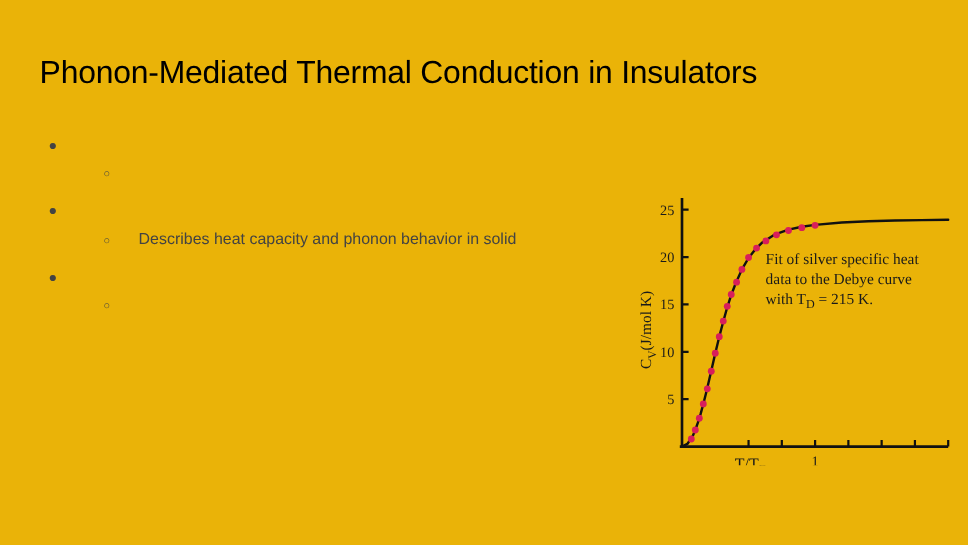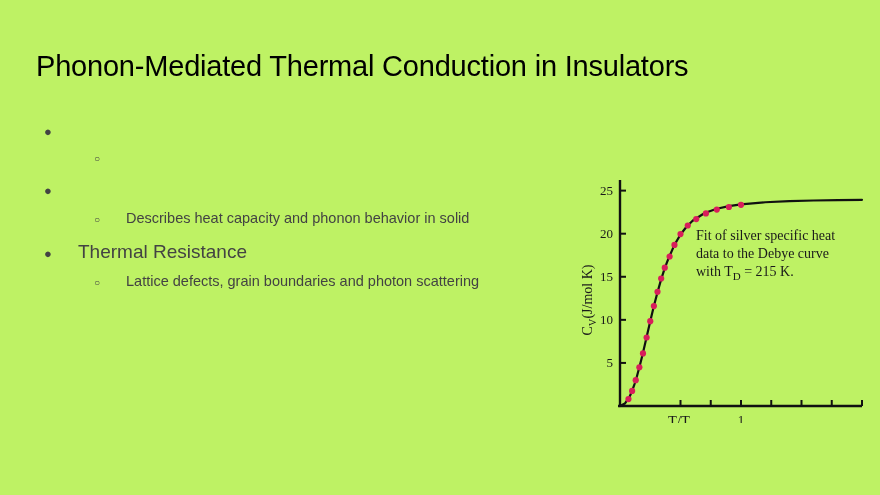--- a/index.html
+++ b/index.html
@@ -8,21 +8,21 @@
     background: #ffffff;
   }
   body {
     font-family: "Liberation Sans", sans-serif;
     -webkit-font-smoothing: antialiased;
   }
   .slide {
     position: relative;
     width: 880px;
     height: 495px;
-    background: #bef264;
+    background: #eab308;
     overflow: hidden;
   }
 
   
   .slide-title {
     position: absolute;
     left: 36px;
     top: 48px;
     width: 800px;
     font-size: 29px;
@@ -112,25 +112,23 @@
       </div>
       <div class="bullet-l2">
         <span class="marker">○</span>
         <span class="btext">Describes heat capacity and phonon behavior in solid</span>
       </div>
     </div>
 
     <div class="bullet-group">
       <div class="bullet-l1">
         <span class="marker">●</span>
-        <span class="btext">Thermal Resistance</span>
       </div>
       <div class="bullet-l2">
         <span class="marker">○</span>
-        <span class="btext">Lattice defects, grain boundaries and photon scattering</span>
       </div>
     </div>
 
   </div>
 
   <div class="figure">
     <svg id="debye-svg" width="290" height="255" viewBox="0 0 290 255">
         <line x1="42" y1="12" x2="42" y2="238" stroke="#111111" stroke-width="2.4"></line>
         <line x1="40" y1="238" x2="284" y2="238" stroke="#111111" stroke-width="2.4"></line>
         <line x1="42" y1="194.9230769230769" x2="48" y2="194.9230769230769" stroke="#111111" stroke-width="2"></line>

